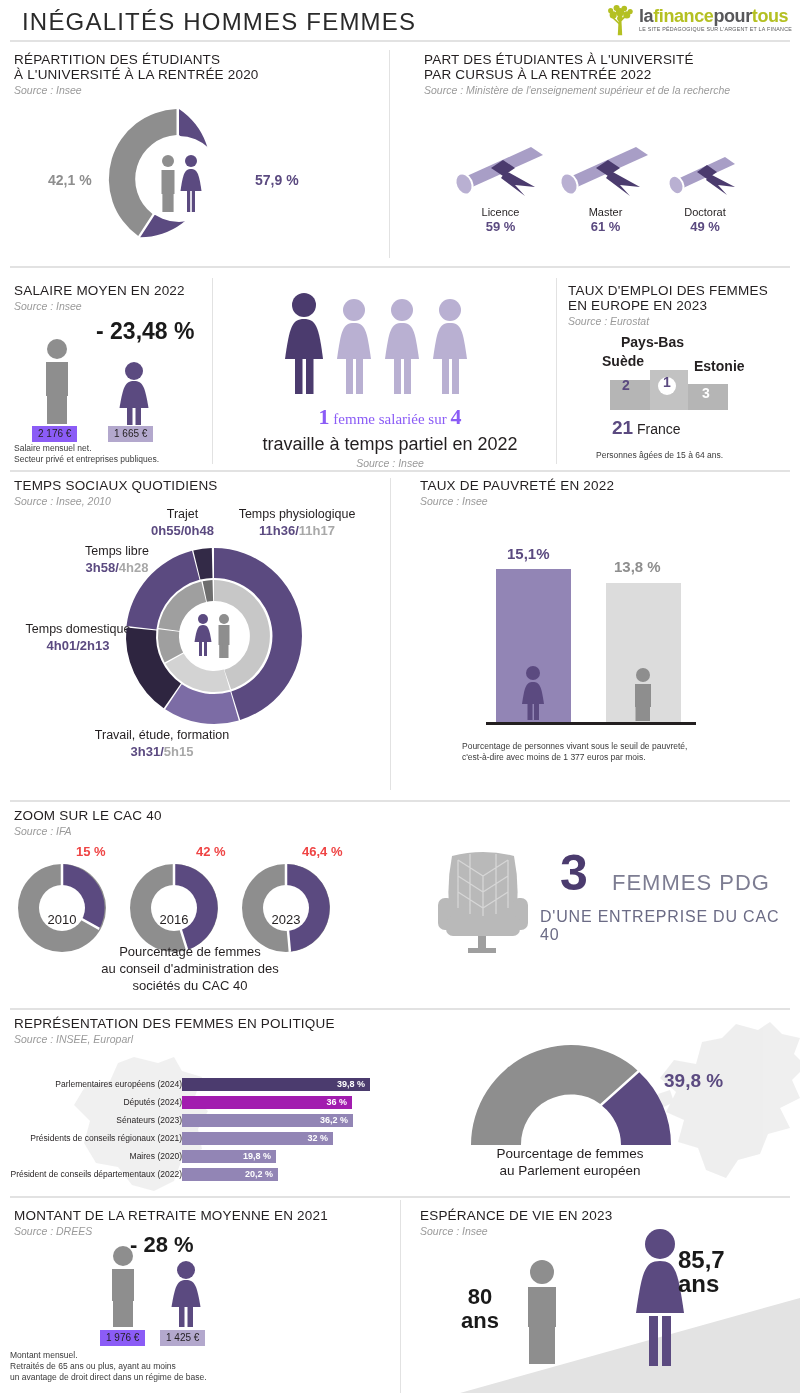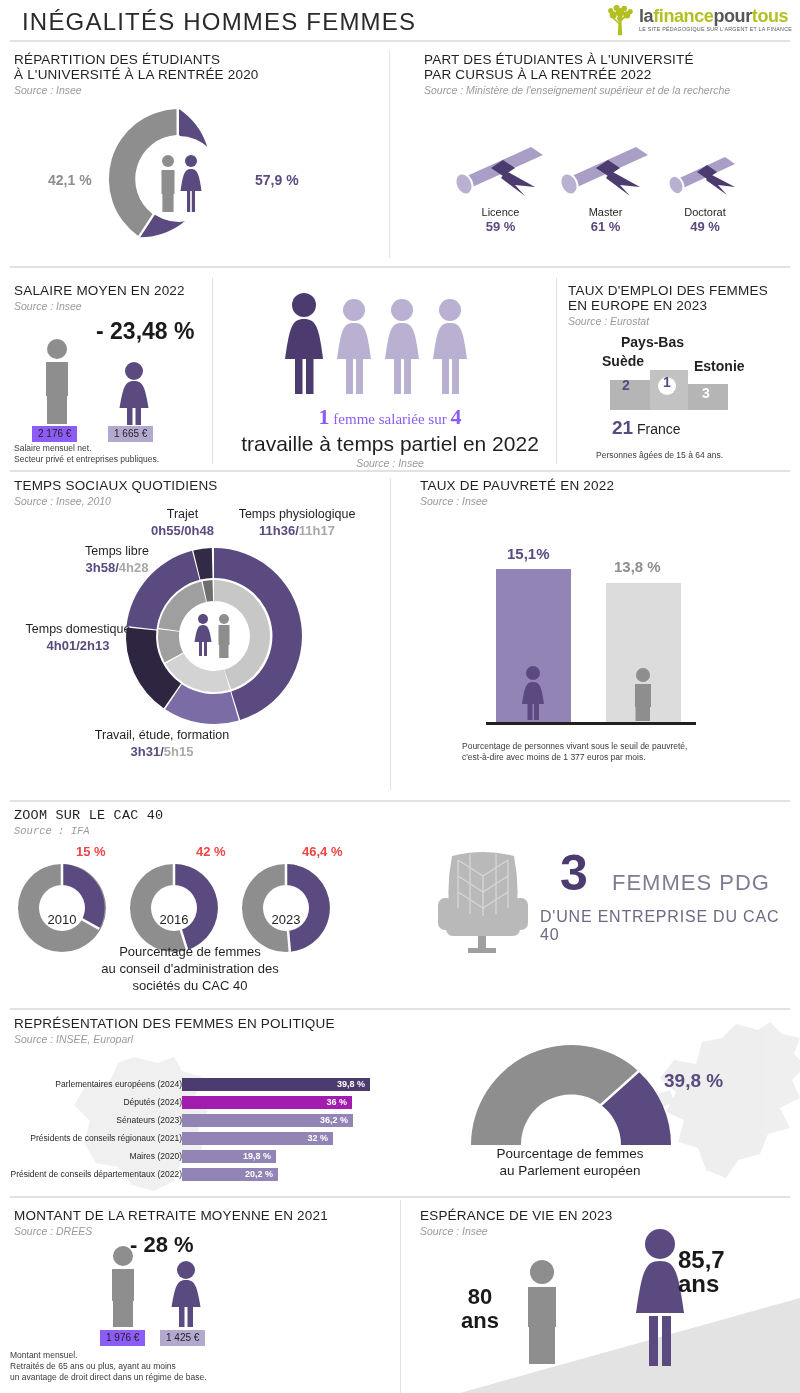--- a/index.html
+++ b/index.html
@@ -57,41 +57,41 @@
   
   #s3 { position: absolute; left: 14px; top: 283px; width: 200px; }
   #s3-pct { position: absolute; left: 96px; top: 318px; font-size: 23px; font-weight: 700; color: #1a1a1a; }
   .chip { font-size: 10px; padding: 2px 6px; display: inline-block; line-height: 12px; }
   .chip-grey { background: #8b5cf6; color: #231f20; }
   .chip-purple { background: #b3a8cd; color: #231f20; }
 
   #s4 { position: absolute; left: 240px; top: 292px; width: 300px; text-align: center; }
   #s4-line1 { font-size: 15px; color: #8b5cf6; line-height: 30px; font-family: Liberation Serif, serif; }
   #s4-line1 b { font-size: 22px; font-weight: 700; }
-  #s4-line2 { font-size: 21px; color: #231f20; line-height: 20px; }
+  #s4-line2 { font-size: 18px; color: #231f20; line-height: 20px; }
   #s4-src { font-size: 10.5px; color: #9a9a9a; font-style: italic; margin-top: 3px; }
 
   #s5 { position: absolute; left: 568px; top: 283px; width: 226px; }
   .podium-name { position: absolute; font-size: 14px; font-weight: 700; color: #231f20; }
   .podium-rank { position: absolute; font-size: 14px; font-weight: 700; color: #5b4a80; }
   #s5-france { position: absolute; left: 612px; top: 417px; font-size: 14px; color: #231f20; }
   #s5-france b { font-size: 19px; font-weight: 700; color: #5b4a80; }
 
   
   #s6 { position: absolute; left: 14px; top: 478px; width: 380px; }
   .ts-label { position: absolute; text-align: center; line-height: 16px; }
   .ts-label .n { font-size: 12.5px; color: #231f20; }
   .ts-label .v { font-size: 13px; font-weight: 700; color: #5b4a80; }
   .ts-label .v .g { color: #a8a8a8; }
 
   #s7 { position: absolute; left: 420px; top: 478px; width: 374px; }
   .bar-val { position: absolute; font-weight: 700; }
 
   
-  #s8 { position: absolute; left: 14px; top: 808px; width: 380px; font-family: Liberation Mono, monospace; }
+  #s8 { position: absolute; left: 14px; top: 808px; width: 380px; }
   .cac-pct { position: absolute; font-size: 13px; font-weight: 700; color: #ef4444; }
   .cac-year { position: absolute; font-size: 13px; color: #231f20; text-align: center; }
   #cac-caption { position: absolute; left: 40px; top: 943px; width: 300px; text-align: center; font-size: 13px; line-height: 17px; color: #231f20; }
 
   #s9 { position: absolute; left: 430px; top: 830px; width: 364px; }
   #pdg-num { position: absolute; left: 130px; top: 18px; font-size: 50px; font-weight: 700; color: #4b3b6e; line-height: 50px; }
   #pdg-txt { position: absolute; left: 182px; top: 40px; font-size: 22px; letter-spacing: 1px; color: #7d7d92; font-weight: 300; }
   #pdg-sub { position: absolute; left: 110px; top: 78px; font-size: 16px; letter-spacing: .8px; color: #6b6b85; font-weight: 300; }
 
   

